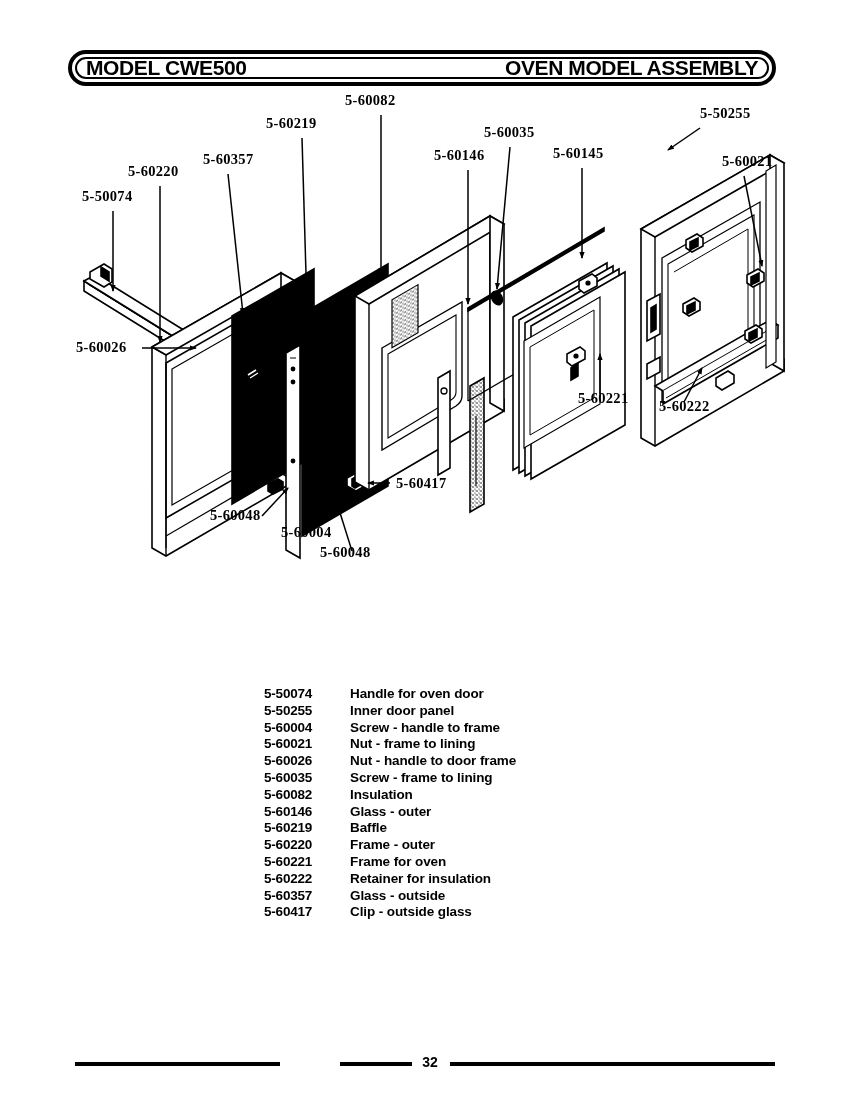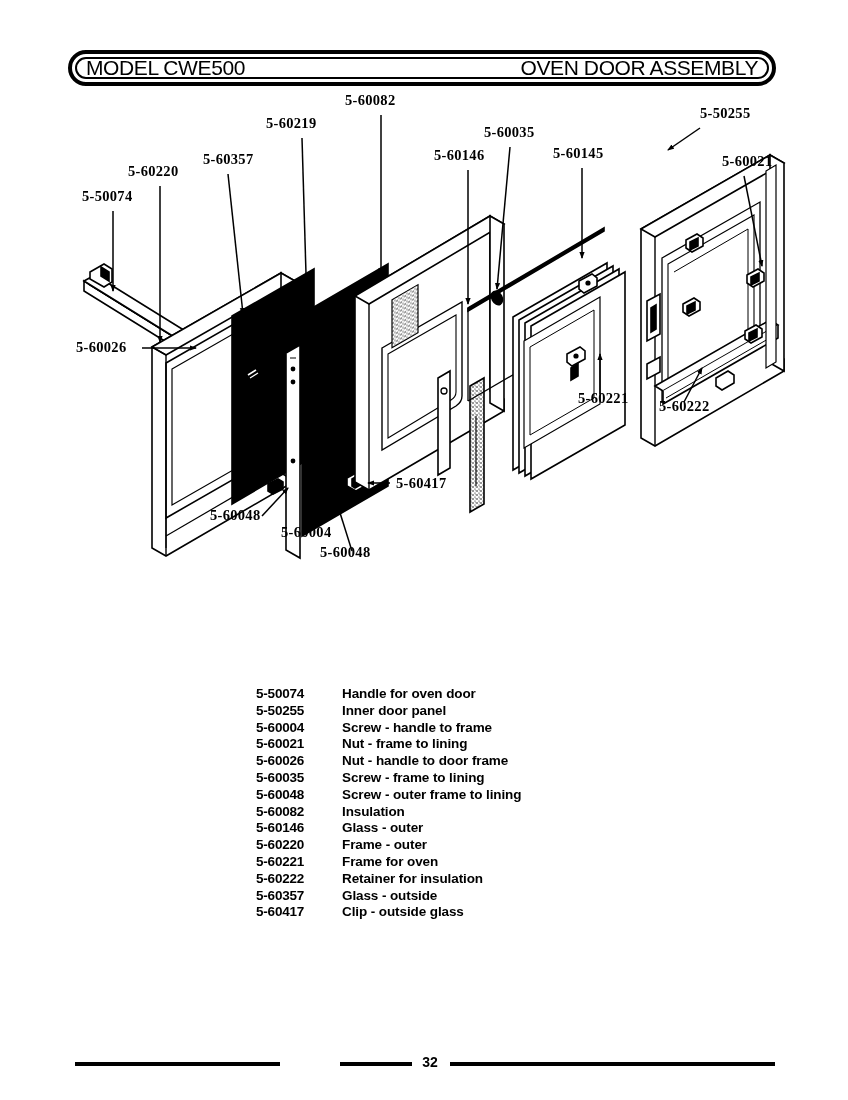--- a/index.html
+++ b/index.html
@@ -35,21 +35,21 @@
     right: 3px;
     bottom: 3px;
     border: 2px solid #000;
     border-radius: 14px;
     box-sizing: border-box;
   }
   .title-text {
     position: absolute;
     top: 50%;
     transform: translateY(-52%);
-    font-weight: normal;
+    font-weight: bold;
     font-size: 21px;
     letter-spacing: -0.4px;
     white-space: nowrap;
     font-family: "Liberation Sans", sans-serif;
     font-stretch: condensed;
   }
   #model-label { left: 14px; }
   #assembly-label { right: 14px; }
 
   
@@ -58,21 +58,21 @@
     left: 0;
     top: 86px;
     width: 848px;
     height: 500px;
   }
   #diagram svg { display: block; }
 
   
   #parts-list {
     position: absolute;
-    left: 256px;
+    left: 264px;
     top: 686px;
     width: 420px;
   }
   .part-row {
     height: 16.8px;
     line-height: 16.8px;
     white-space: nowrap;
     font-size: 13.5px;
     font-weight: bold;
     font-family: "Liberation Sans", sans-serif;
@@ -122,21 +122,21 @@
     font-weight: bold;
     letter-spacing: 0.3px;
   }
 </style>
 </head>
 <body>
 
 <div id="title-bar">
   <div id="title-bar-inner"></div>
   <span class="title-text" id="model-label">MODEL CWE500</span>
-  <span class="title-text" id="assembly-label">OVEN DOOR ASSEMBLY</span>
+  <span class="title-text" id="assembly-label">OVEN MODEL ASSEMBLY</span>
 </div>
 
 <div id="diagram">
 <svg width="848" height="500" viewBox="0 0 848 500" xmlns="http://www.w3.org/2000/svg">
   <defs>
     <marker id="arrowhead" markerWidth="7" markerHeight="7" refX="6" refY="2.6" orient="auto" markerUnits="userSpaceOnUse">
       <path d="M0,0 L7,2.6 L0,5.2 z" fill="#000"></path>
     </marker>
     <pattern id="stipple" width="4" height="4" patternUnits="userSpaceOnUse">
       <rect width="4" height="4" fill="#fff"></rect>
@@ -355,27 +355,27 @@
   <div class="part-row">
     <span class="part-no">5-60021</span><span class="part-desc">Nut - frame to lining</span>
   </div>
   <div class="part-row">
     <span class="part-no">5-60026</span><span class="part-desc">Nut - handle to door frame</span>
   </div>
   <div class="part-row">
     <span class="part-no">5-60035</span><span class="part-desc">Screw - frame to lining</span>
   </div>
   <div class="part-row">
-    <span class="part-no">5-60048</span><span class="part-desc">Screw - outer frame to lining</span>
-  </div>
-  <div class="part-row">
     <span class="part-no">5-60082</span><span class="part-desc">Insulation</span>
   </div>
   <div class="part-row">
     <span class="part-no">5-60146</span><span class="part-desc">Glass - outer</span>
+  </div>
+  <div class="part-row">
+    <span class="part-no">5-60219</span><span class="part-desc">Baffle</span>
   </div>
   <div class="part-row">
     <span class="part-no">5-60220</span><span class="part-desc">Frame - outer</span>
   </div>
   <div class="part-row">
     <span class="part-no">5-60221</span><span class="part-desc">Frame for oven</span>
   </div>
   <div class="part-row">
     <span class="part-no">5-60222</span><span class="part-desc">Retainer for insulation</span>
   </div>

